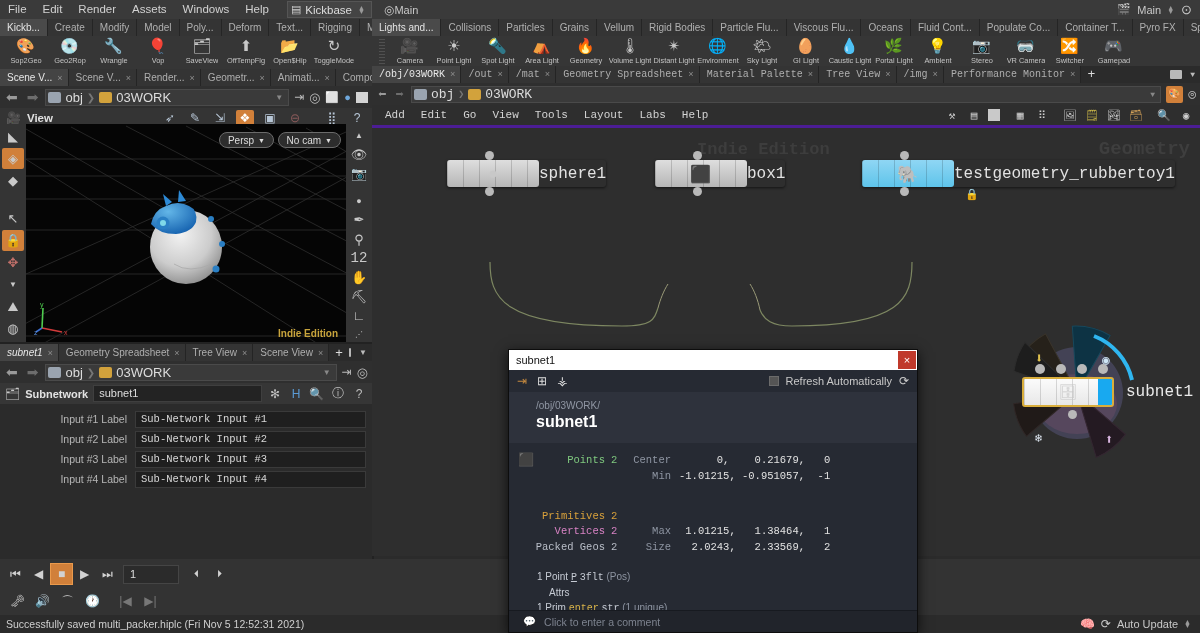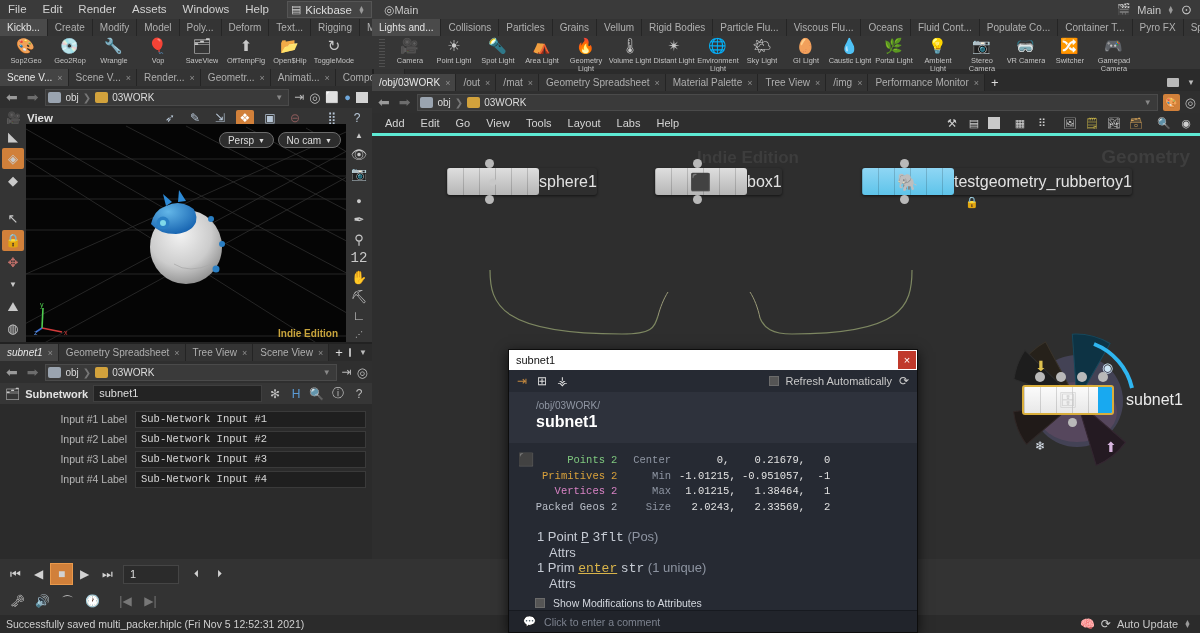--- a/index.html
+++ b/index.html
@@ -49,21 +49,21 @@
   .ptab.italic{ font-style:italic; }
   .tabrow .plus{ padding:0 6px; line-height:17px; color:#ddd; font-size:13px;}
   .tabrow .spacer{ flex:1; background:#2b2b2b;}
   .tabrow .sq{ width:12px;height:9px;background:#b9b9b9;border-radius:1px;margin:4px 3px 0 0;}
   .tabrow .dn{ color:#bbb; font-size:8px; padding:0 5px; line-height:17px;}
 
   .pathrow{ display:flex; align-items:center; height:22px; background:#2f2f2f; padding:0 4px; gap:5px;}
   .arrowbtn{ font-size:14px; color:#9a9a9a; cursor:default; padding:0 2px;}
   .pathfield{ flex:1; display:flex; align-items:center; height:17px; background:#3a3a3a;
     border:1px solid #4a4a4a; padding:0 2px; gap:4px;}
-  .pathfield .crumb{ display:flex; align-items:center; gap:3px; font-size:10px; color:#dcdcdc;}
+  .pathfield .crumb{ display:flex; align-items:center; gap:3px; font-size:13px; color:#dcdcdc;}
   .pathfield .sep{ color:#777; font-size:10px;}
   .pathfield .caret{ margin-left:auto; color:#888; font-size:8px; padding-right:3px;}
   .icobox{ width:13px;height:11px;border-radius:2px;display:inline-block;}
 
   .viewhdr{ display:flex; align-items:center; height:19px; background:#343434; padding:0 6px; gap:6px;}
   .viewhdr .ttl{ font-size:11.5px; color:#e0e0e0; font-weight:bold;}
   .vtools{ margin-left:auto; display:flex; align-items:center; gap:7px;}
   .vt{ width:18px;height:16px;display:flex;align-items:center;justify-content:center;font-size:12px;color:#b7c6d6;}
   .vt.on{ background:#d1803a; border-radius:2px; color:#fff;}
 
@@ -84,21 +84,21 @@
   .paramhdr .nm{ font-weight:bold; font-size:11px; color:#e2e2e2;}
   .paramhdr .val{ flex:1; background:#232323; border:1px solid #3f3f3f; height:17px;
     line-height:15px; padding:0 5px; font-size:11px; color:#dedede;}
   .pmtool{ width:16px; display:flex; align-items:center; justify-content:center; font-size:12px; color:#bdbdbd;}
   .prow{ display:flex; align-items:center; height:18px; margin-top:2px; }
   .prow .plbl{ width:103px; text-align:right; padding-right:8px; font-size:10.5px; color:#b6b6b6;}
   .prow .pinp{ flex:1; margin-right:6px; background:#1f1f1f; border:1px solid #3a3a3a; height:17px;
     line-height:15px; padding:0 5px; font-family:"Liberation Mono", monospace; font-size:10.5px; color:#d8d8d8;}
 
   
-  .pane-right{ position:absolute; left:372px; top:74px; width:828px; height:490px; background:#5eead4;}
+  .pane-right{ position:absolute; left:372px; top:66px; width:828px; height:490px; background:#4c1d95;font-family:Liberation Mono, monospace;}
   .netmenu{ display:flex; align-items:center; height:20px; background:#2e2e2e; padding:0 6px; gap:2px;}
   .netmenu .nm{ padding:0 7px; font-size:11px; color:#d4d4d4; line-height:20px; cursor:default;}
   .netmenu .tools{ margin-left:auto; display:flex; align-items:center; gap:6px;}
   .nt{ width:16px;height:15px;display:flex;align-items:center;justify-content:center;font-size:11px;color:#cfcfcf;}
 
   .netcanvas{ position:absolute; left:0; top:62px; right:0; bottom:0; background:#2e2e2e; overflow:hidden;}
   .wm{ position:absolute; font-weight:bold; color:#3b3b3b; }
   .wm.indie{ left:325px; top:12px; font-size:17px; color:#3d3d3d; }
   .wm.geo{ right:10px; top:10px; font-size:19px; color:#3e3e3e;}
 
@@ -138,22 +138,22 @@
   .pinfo .path{ font-size:10px; color:#9097a4;}
   .pinfo .nmbig{ font-size:16px; font-weight:bold; color:#fff; margin:2px 0 3px;}
   .pinfo .sub{ font-size:10.5px; color:#8d94a1;}
   .pstats{ padding:10px 0 0 0; position:relative; font-family:"Liberation Mono", monospace; font-size:10.5px;}
   .pstats .cubeico{ position:absolute; left:9px; top:9px; font-size:13px; color:#d6d6d6;}
   .srow{ display:flex; line-height:15.5px; }
   .srow .k{ width:96px; text-align:right; }
   .srow .v{ width:16px; text-align:left; padding-left:6px;}
   .srow .k2{ width:50px; text-align:right; color:#8e95a2;}
   .srow .v2{ padding-left:8px; color:#e2e2e2; white-space:pre;}
-  .green{ color:#7fc97f;} .orange{ color:#d9a13b;} .pink{ color:#d882c4;} .grey{ color:#b9bec8;}
-  .attrs{ padding:14px 15px 0 28px; font-size:13px; color:#c6cbd4;}
+  .green{ color:#7fc97f;} .orange{ color:#d9a13b;margin-top:40px;} .pink{ color:#d882c4;} .grey{ color:#b9bec8;}
+  .attrs{ padding:14px 15px 0 28px; font-size:10px; color:#c6cbd4;}
   .attrs .ln{ line-height:15px;}
   .attrs .mono{ font-family:"Liberation Mono", monospace;}
   .attrs .u{ text-decoration:underline; }
   .attrs .yellow{ color:#d9b44a;}
   .attrs .dim{ color:#8d94a1;}
   .showmod{ display:flex; align-items:center; gap:8px; padding:6px 0 0 26px; font-size:10.5px; color:#d3d7de;}
   .pcomment{ position:absolute; left:0; right:0; bottom:0; height:22px; background:#21242b;
     display:flex; align-items:center; gap:8px; padding-left:14px; font-size:10.5px; color:#7d838f;
     border-top:1px solid #171a20;}
 

